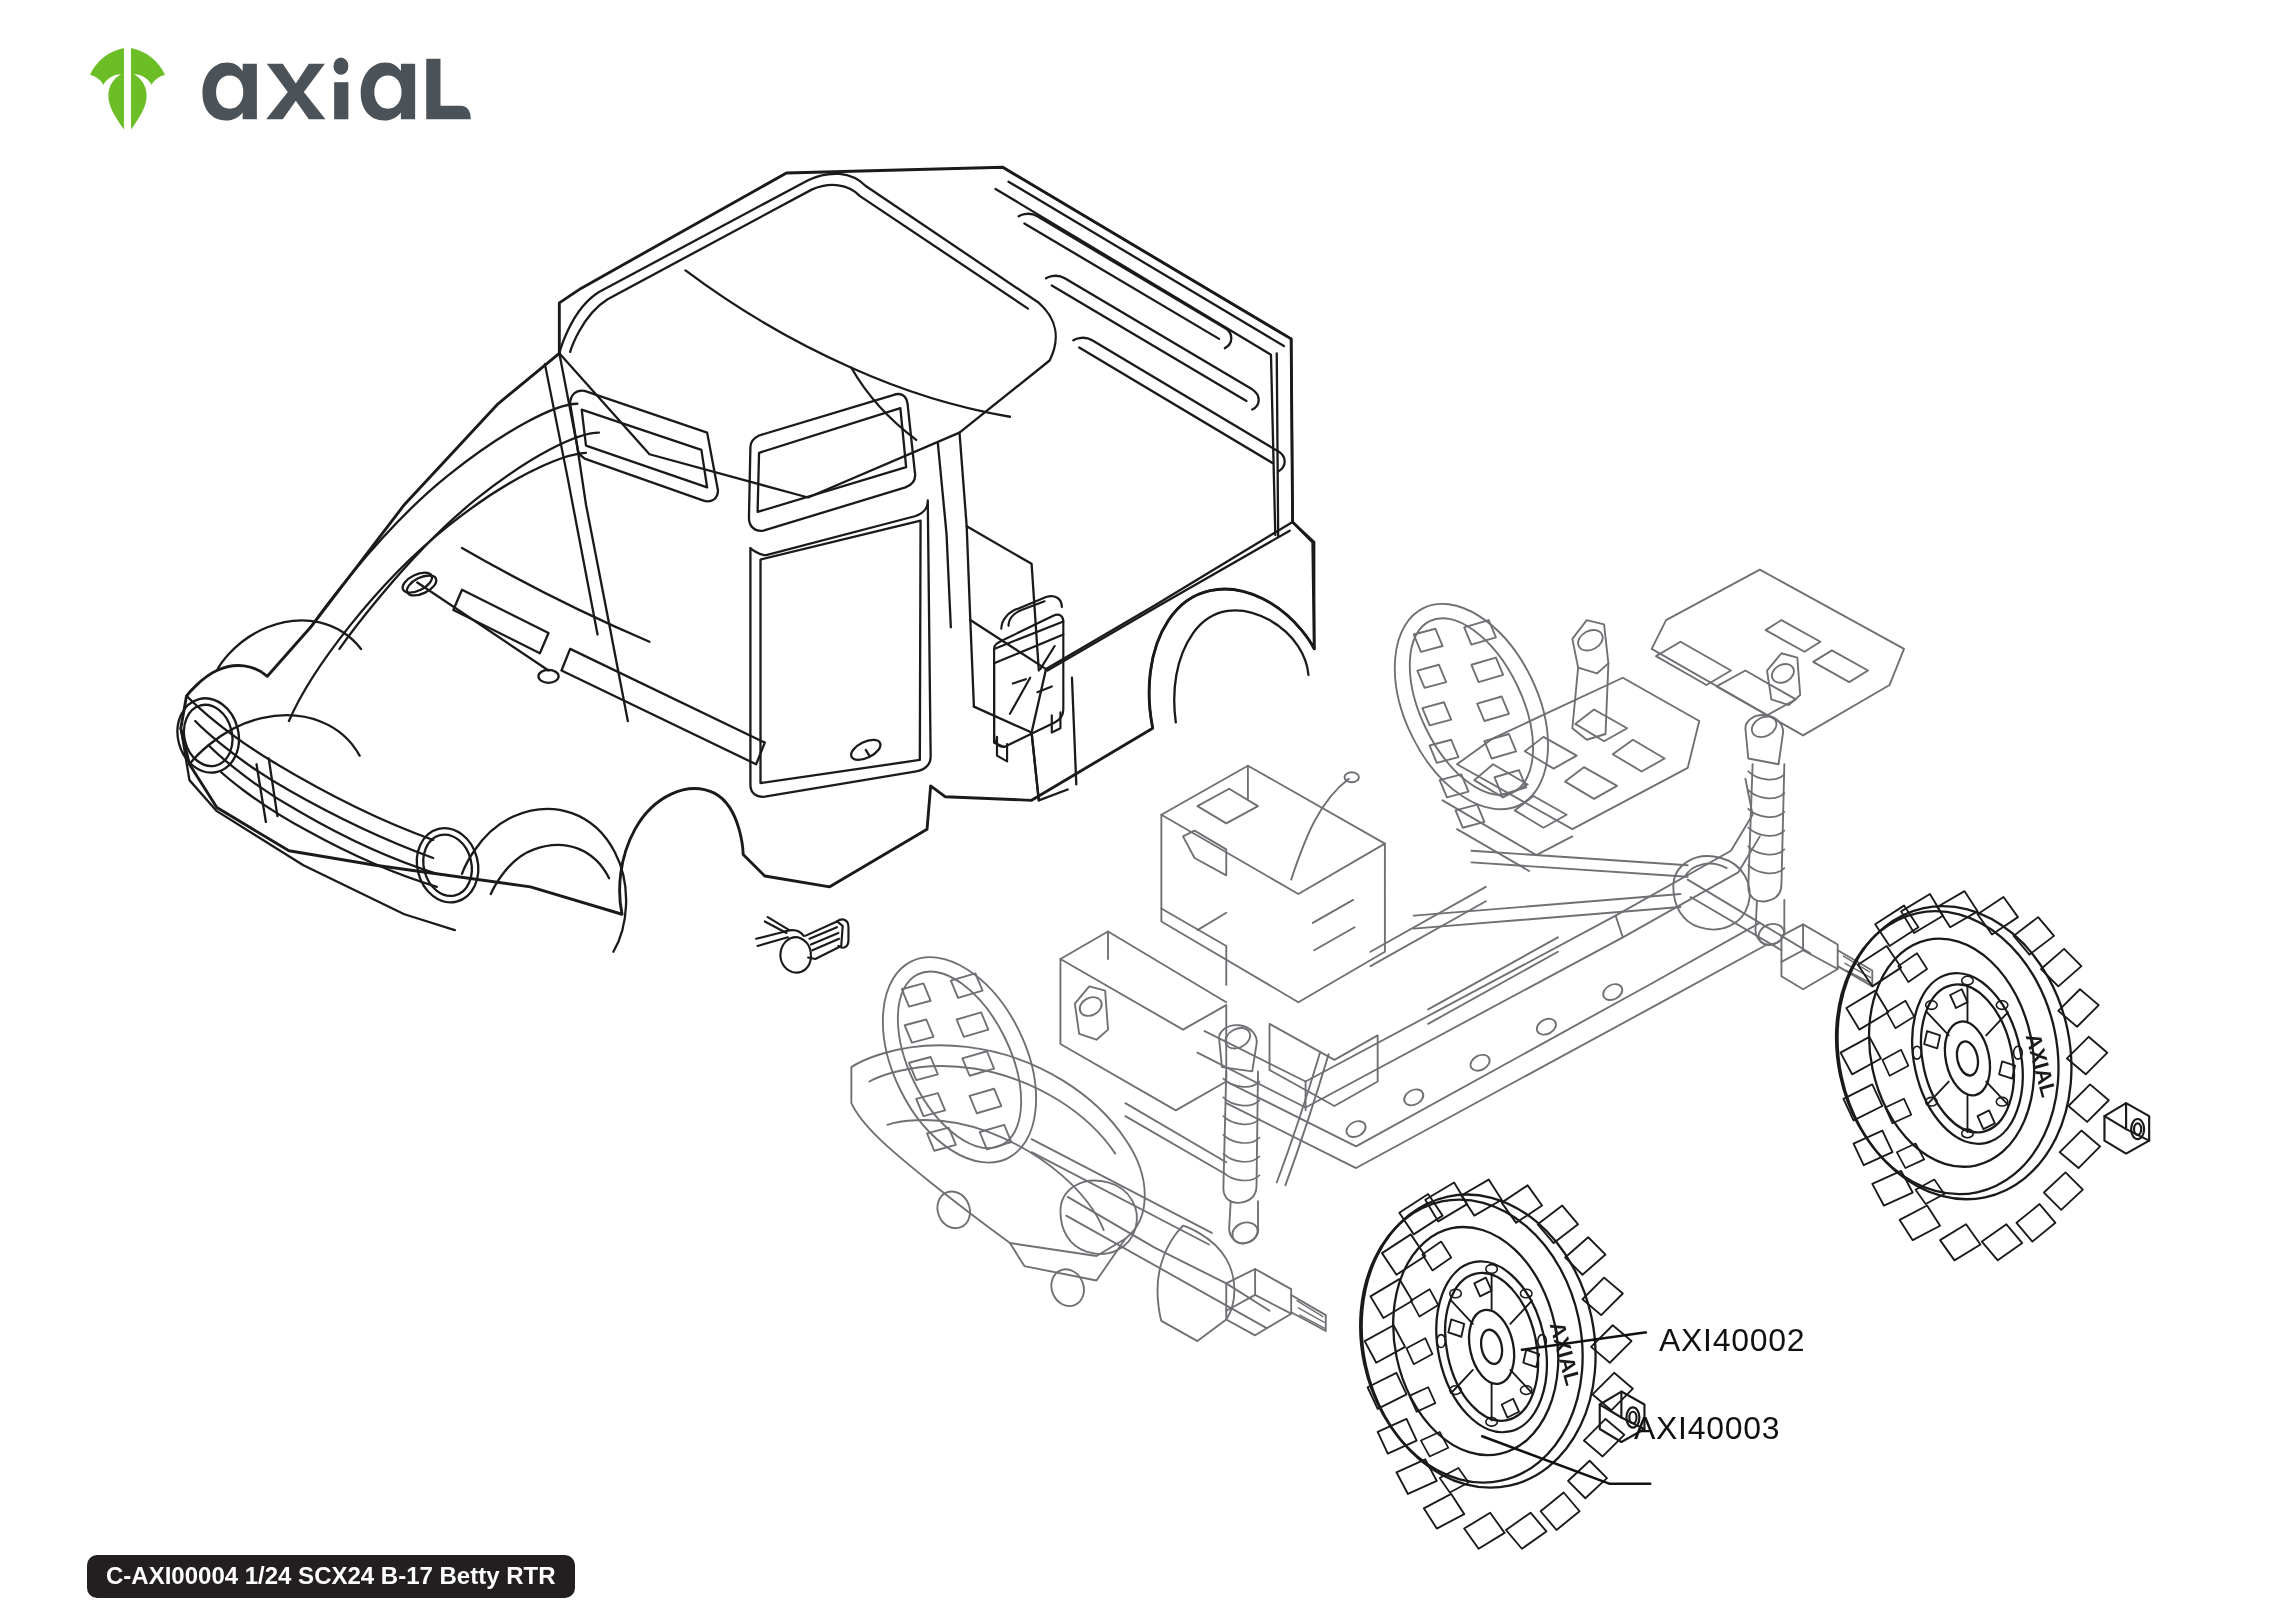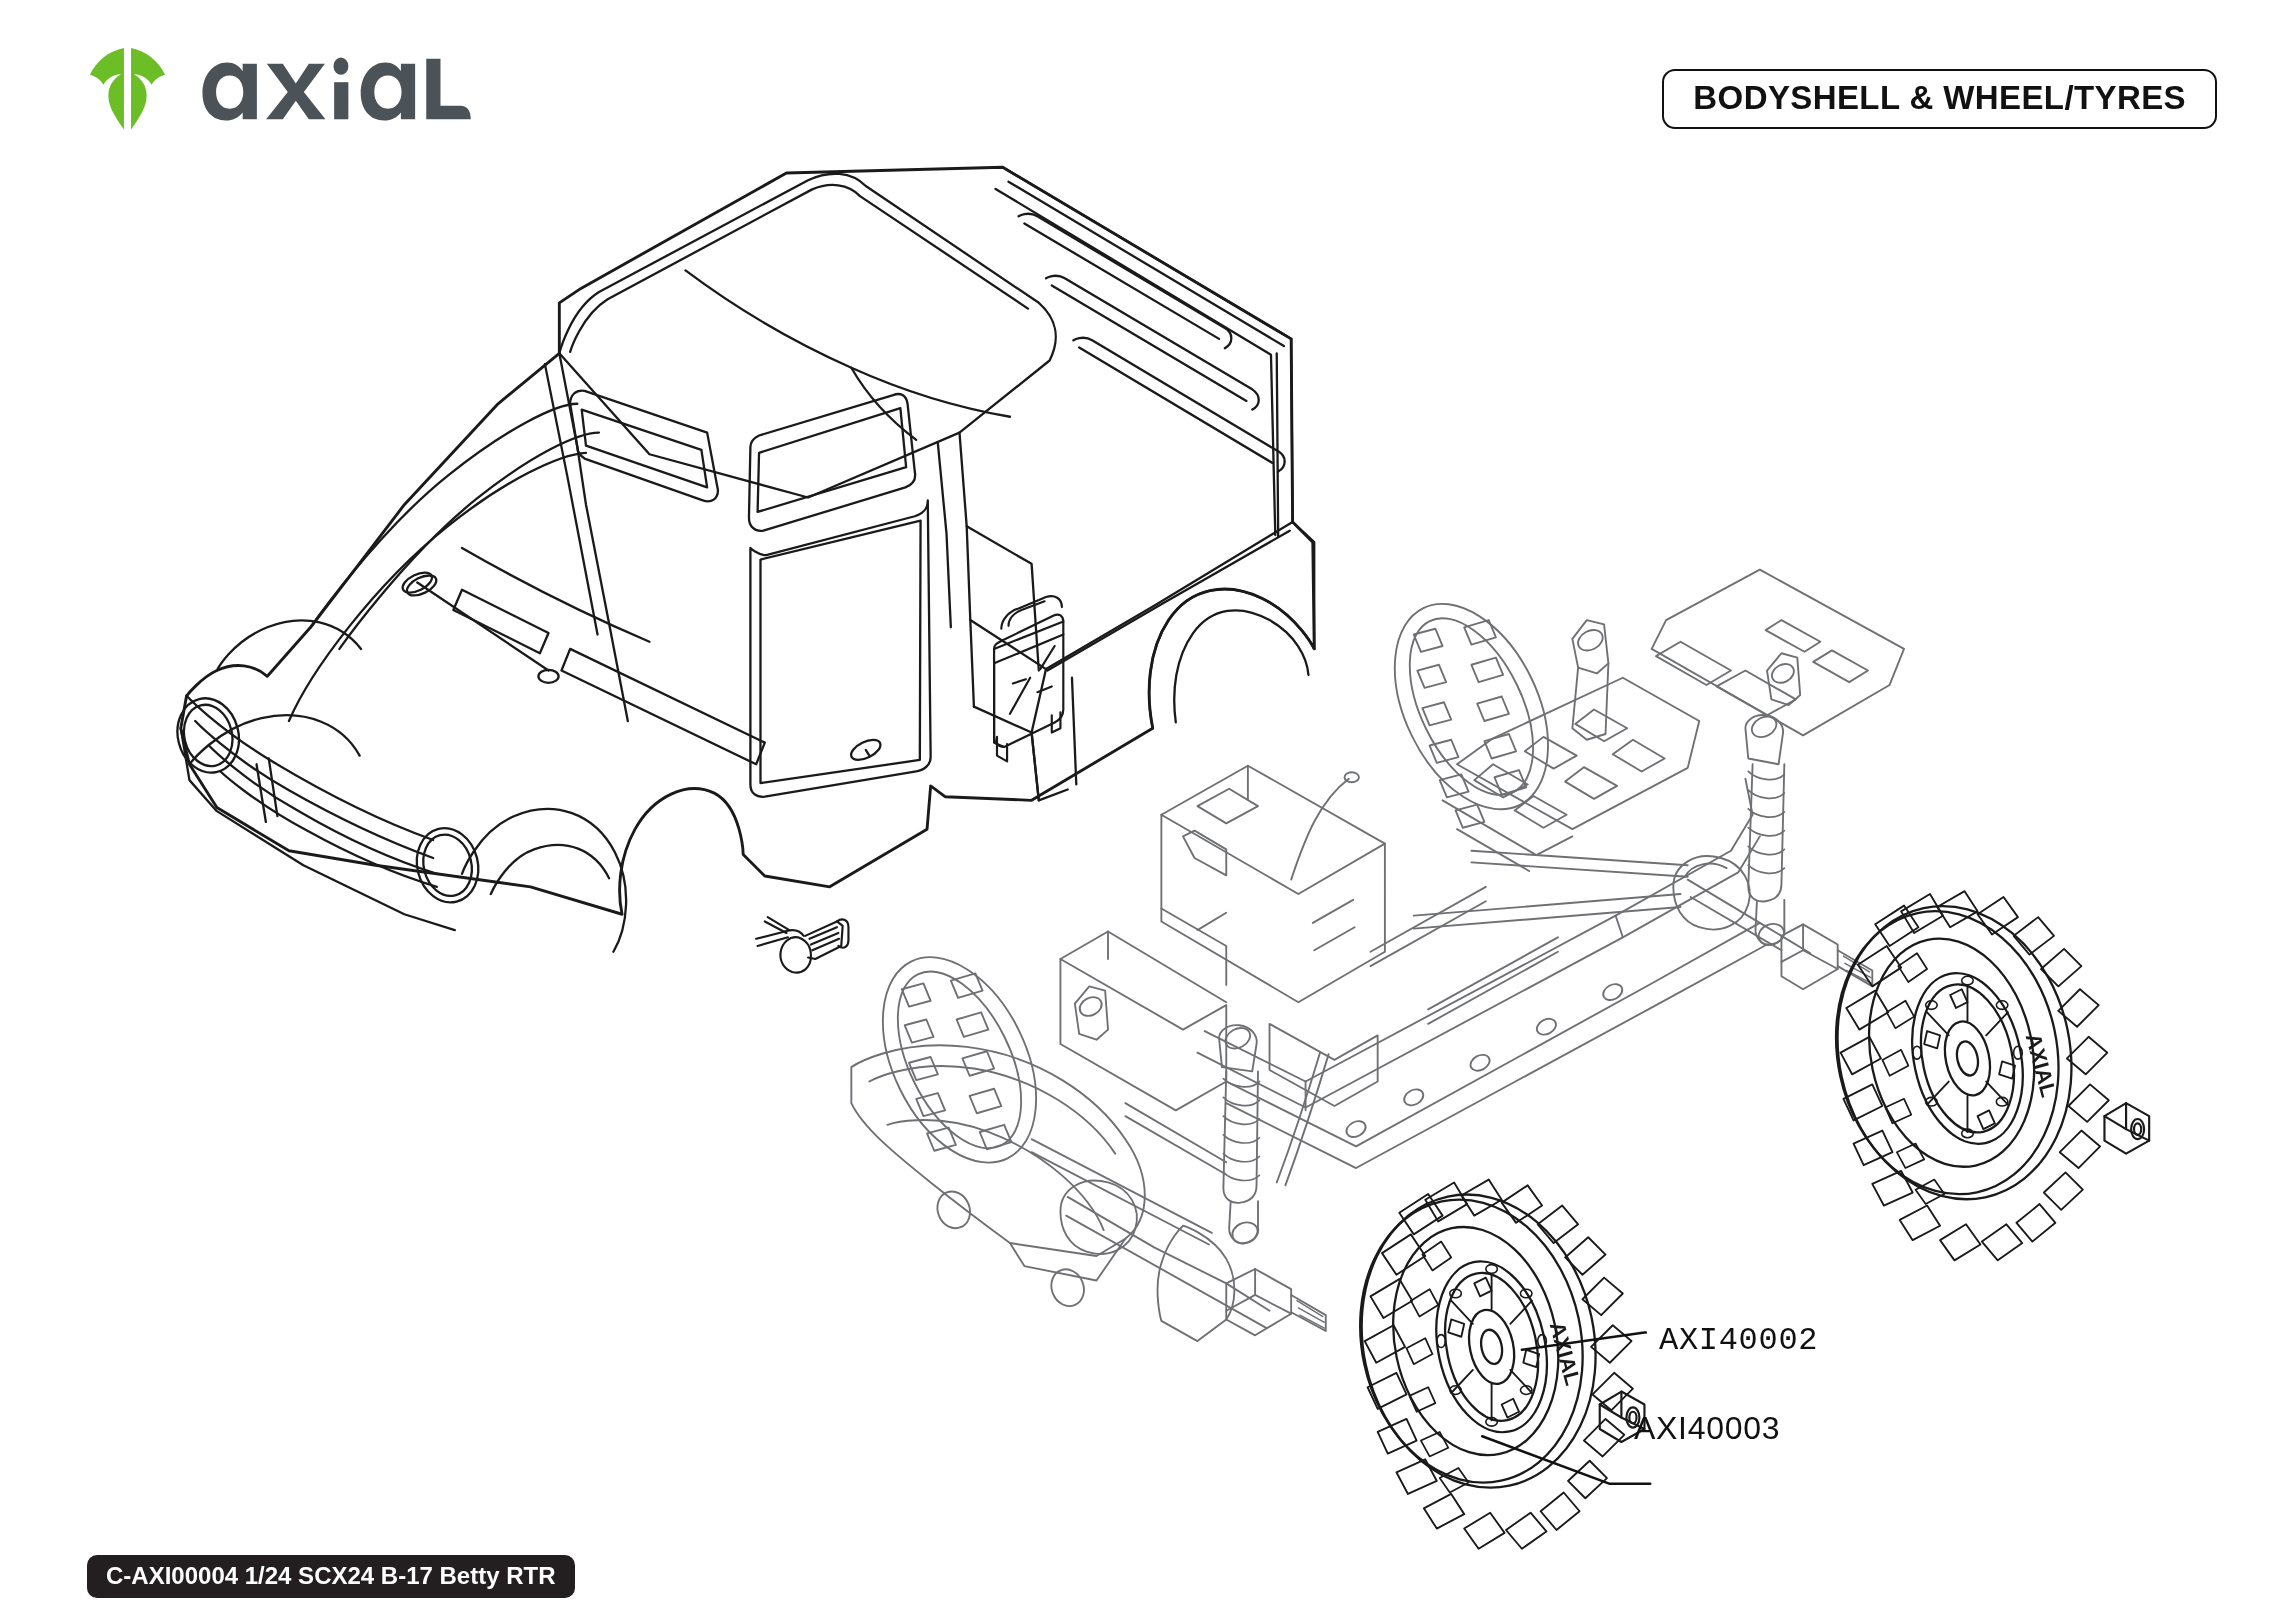--- a/index.html
+++ b/index.html
@@ -37,21 +37,21 @@
     color:#ffffff;font-size:24px;font-weight:bold;white-space:nowrap;
     font-family:"Liberation Sans", sans-serif;line-height:1;
   }
 
   
   .art{position:absolute;left:0;top:0;width:2273px;height:1623px;pointer-events:none;}
 
   
   .callout{position:absolute;font-size:32px;color:#111;letter-spacing:0.7px;
            font-family:"Liberation Sans", sans-serif;white-space:nowrap;}
-  .callout-1{left:1659px;top:1322px;font-family:Liberation Mono, monospace;}
+  .callout-1{left:1659px;top:1322px;}
   .callout-2{left:1634px;top:1410px;}
 </style>
 </head>
 <body>
 
 <div class="page">
 
   <div class="brand">
     <svg class="brand-mark" viewBox="0 0 120 124">
 
@@ -70,23 +70,20 @@
       <ellipse cx="228" cy="18" rx="12" ry="14" fill="#4C5358"></ellipse>
       <rect x="217" y="44" width="23" height="60" fill="#4C5358"></rect>
 
       <path d="M300 12 C276 12 260 34 260 62 C260 88 275 106 298 106 C310 106 319 101 325 93 L325 104 L348 104 L348 14 L325 14 L325 26 C319 17 311 12 300 12 Z
                M304 33 C318 33 326 45 326 60 C326 75 318 87 304 87 C290 87 282 75 282 60 C282 45 290 33 304 33 Z" fill="#4C5358"></path>
 
       <path d="M366 6 L389 6 L389 82 L422 82 C432 82 438 90 438 104 L366 104 Z" fill="#4C5358"></path>
     </svg>
   </div>
 
-  <div class="title-box">
-    <span>BODYSHELL &amp; WHEEL/TYRES</span>
-  </div>
 
   <svg class="art" viewBox="0 0 3151 2251">
     <defs>
       <g id="treadblk">
         <path d="M0 0 l24 -7 l9 18 l-10 3 l-4 -8 l-14 4 z"></path>
       </g>
     </defs>
     <g fill="none" stroke="#1a1a1a" stroke-width="3.2" stroke-linejoin="round" stroke-linecap="round">
 
       <g>

